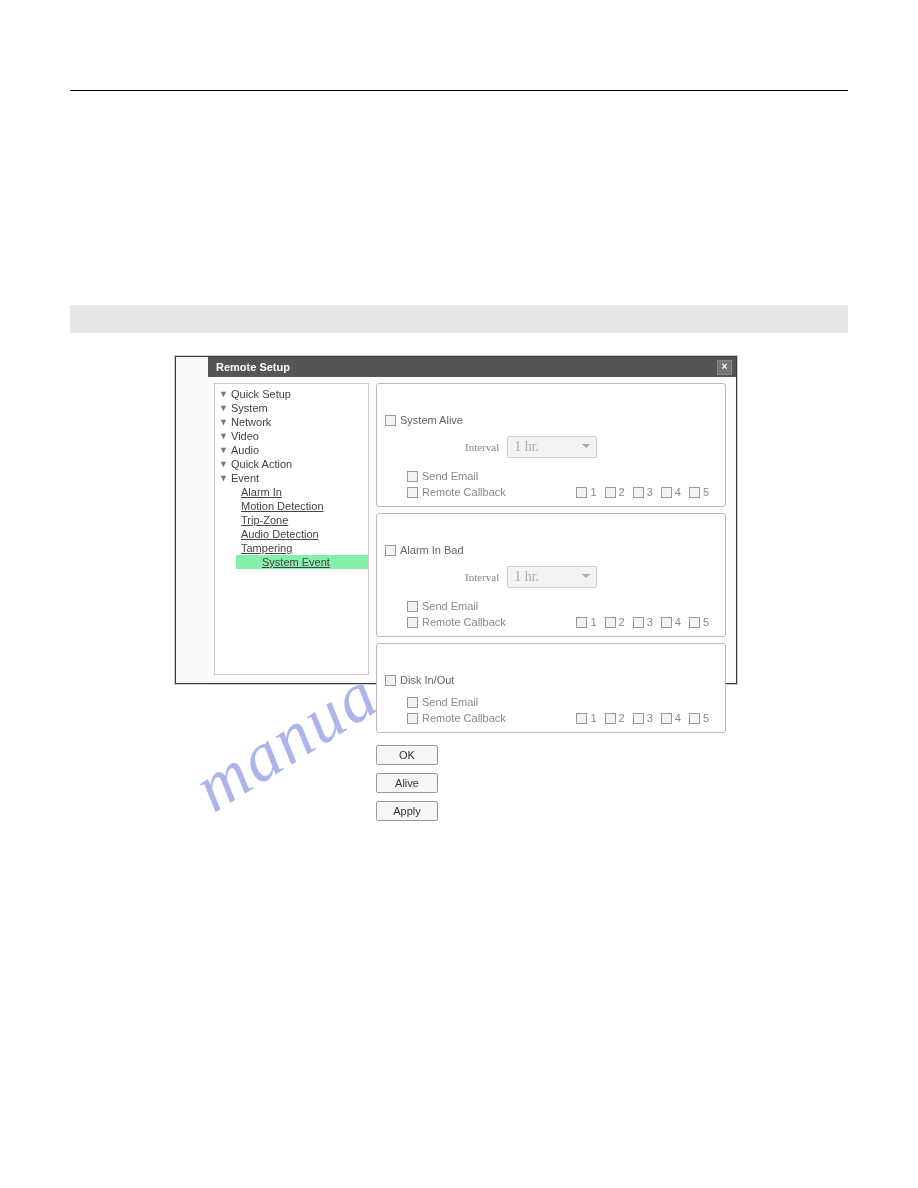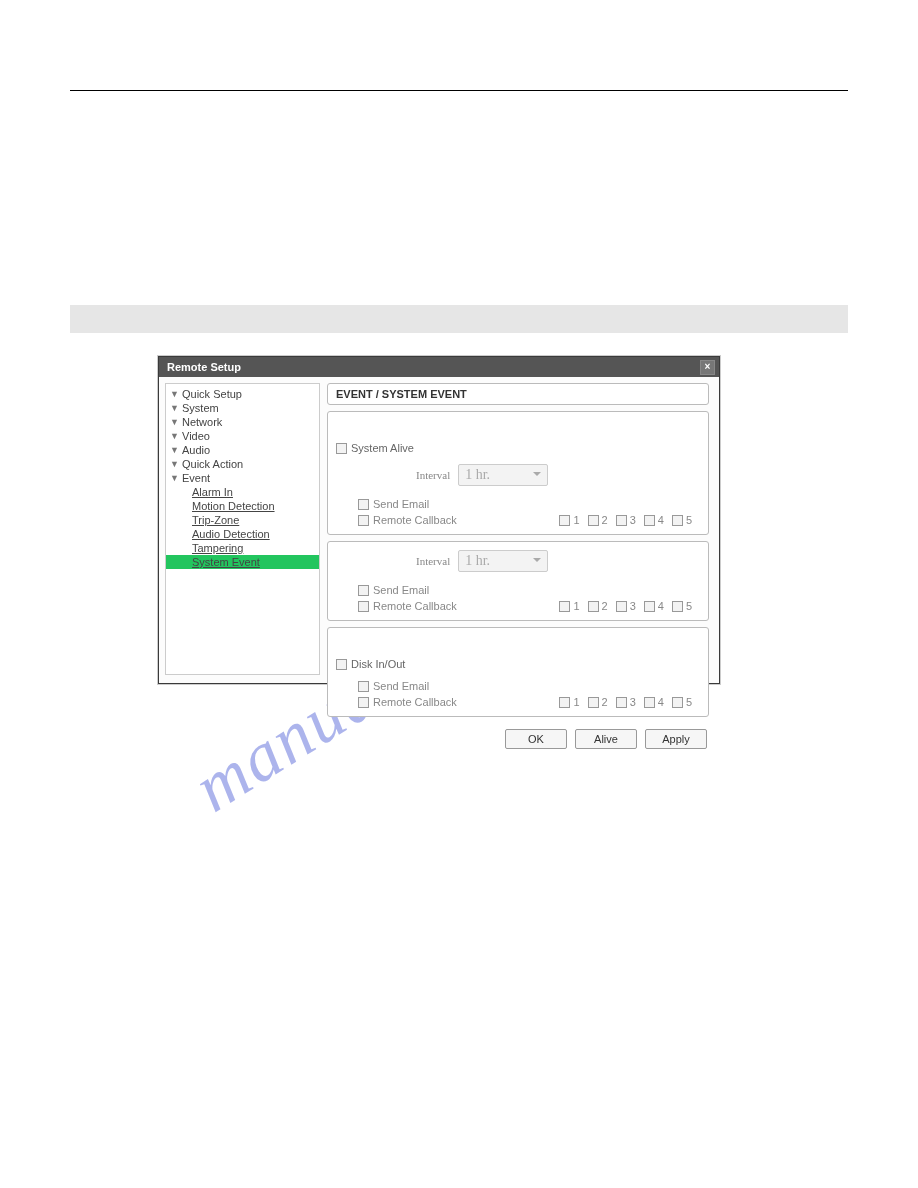--- a/index.html
+++ b/index.html
@@ -18,25 +18,26 @@
     border-top: 1px solid #000;
   }
   .grey-band {
     position: absolute;
     top: 305px; left: 70px; right: 70px;
     height: 28px;
     background: #e6e6e6;
   }
   .app {
     position: absolute;
-    top: 356px; left: 158px;
+    top: 356px; left: 175px;
     width: 562px; height: 328px;
     border: 1px solid #3a3a3a;
     background: #f7f7f7;
     box-shadow: 0 0 0 1px #ccc;
+    padding-left: 32px;
   }
   .titlebar {
     height: 20px;
     background: #555;
     color: #fff;
     display: flex;
     align-items: center;
     justify-content: space-between;
     padding: 0 4px 0 8px;
     font-size: 11px;
@@ -71,21 +72,22 @@
     color: #444;
     white-space: nowrap;
     cursor: pointer;
   }
   .tree-item .caret {
     width: 12px; color: #777; font-size: 9px;
     display: inline-block;
   }
   .tree-sub { padding-left: 26px; padding-top:1px; padding-bottom:1px; color:#444; cursor:pointer;text-decoration:underline; }
   .tree-sub.sel {
-    background: #22c55e;
+    background: #86efac;
+    margin-left: 21px;
   }
   .main {
     flex: 1;
     padding: 6px 10px 6px 4px;
     display: flex;
     flex-direction: column;
   }
   .crumb {
     border: 1px solid #bbb;
     border-radius: 3px;
@@ -156,23 +158,24 @@
   }
   .num-set {
     display: flex; gap: 8px;
     margin-left: auto;
     padding-right: 8px;
   }
   .num-item { display: flex; align-items: center; gap: 3px; }
   .footer-btns {
     margin-top: auto;
     display: flex;
-    justify-content: flex-end;
+    justify-content: center;
     gap: 8px;
     padding: 6px 2px 2px 0;
+    flex-direction: column;
   }
   .btn {
     border: 1px solid #999;
     background: #f6f6f6;
     color: #333;
     padding: 3px 0;
     width: 62px;
     text-align: center;
     border-radius: 2px;
     cursor: pointer;
@@ -241,21 +244,20 @@
         </div>
       <div class="tree-sub">Alarm In</div>
       <div class="tree-sub">Motion Detection</div>
       <div class="tree-sub">Trip-Zone</div>
       <div class="tree-sub">Audio Detection</div>
       <div class="tree-sub">Tampering</div>
       <div class="tree-sub sel">System Event</div>
     </div>
 
     <div class="main">
-      <div class="crumb">EVENT / SYSTEM EVENT</div>
 
       <div class="group">
         <div class="grp-head">
           <span class="chk"></span>
           <span>System Alive</span>
         </div>
         <div class="row row-interval">
           <span>Interval</span>
           <div class="sel-ctrl">1 hr.</div>
         </div>
@@ -285,20 +287,24 @@
               </span>
             <span class="num-item">
                 <span class="chk"></span>
                 <span>5</span>
               </span>
           </div>
         </div>
       </div>
 
       <div class="group">
+        <div class="grp-head">
+          <span class="chk"></span>
+          <span>Alarm In Bad</span>
+        </div>
         <div class="row row-interval">
           <span>Interval</span>
           <div class="sel-ctrl">1 hr.</div>
         </div>
         <div class="row-cb">
           <span class="chk"></span>
           <span>Send Email</span>
         </div>
         <div class="row-cb" style="margin-top:4px;">
           <span class="chk"></span>

